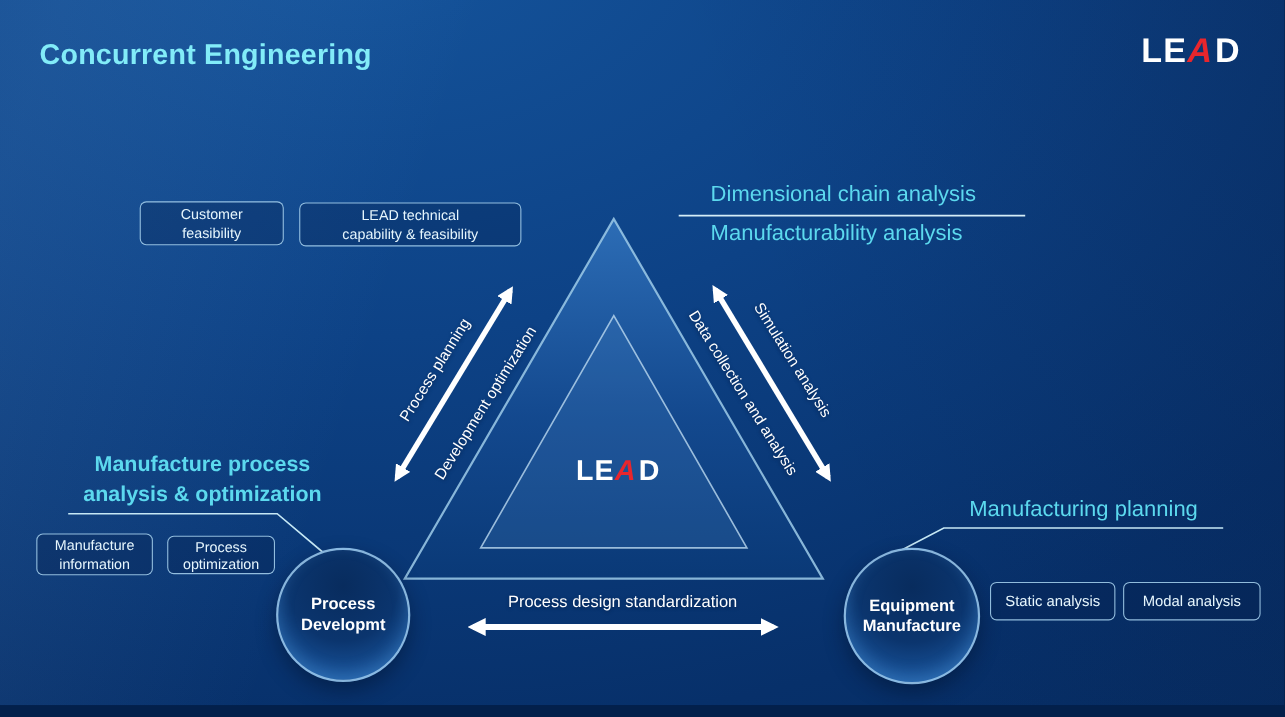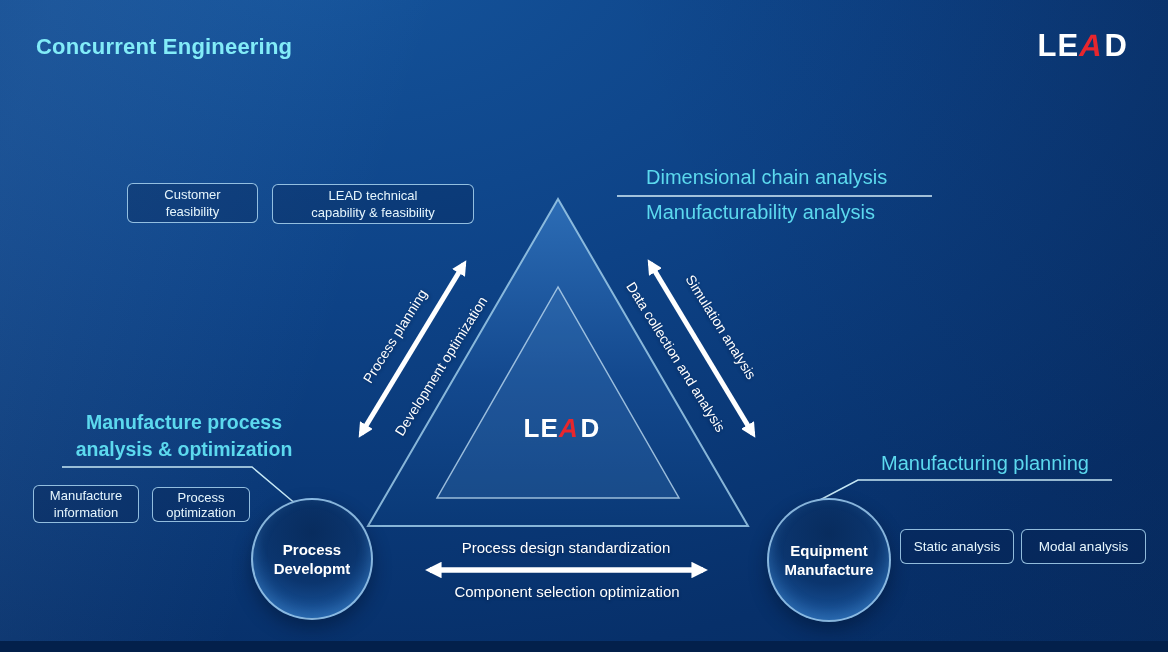--- a/index.html
+++ b/index.html
@@ -8,21 +8,21 @@
     font-family:"Liberation Sans",sans-serif;
     background:radial-gradient(130% 155% at 28% -12%, #15559d 0%, #0d4286 38%, #07306a 74%, #062a5d 100%);
   }
   .slide::before{
     content:"";position:absolute;inset:0;pointer-events:none;
     background:linear-gradient(108deg, rgba(145,195,245,0.10) 4%, rgba(145,195,245,0) 32%),
                linear-gradient(252deg, rgba(10,25,60,0.18) 0%, rgba(10,25,60,0) 40%);
   }
   .title{
     position:absolute;left:36px;top:34px;margin:0;
-    font-size:22px;font-weight:700;color:#82ecf8;letter-spacing:.2px;text-align:right;
+    font-size:26px;font-weight:700;color:#82ecf8;letter-spacing:.2px;text-align:right;
   }
   .logo{font-weight:800;color:#fff;letter-spacing:1px;white-space:nowrap;}
   .logo .logo-a{color:#e8262d;display:inline-block;transform:skewX(-12deg);margin:0 1px;}
   .logo-top{position:absolute;top:28px;right:40px;font-size:31px;}
   .center-logo{
     position:absolute;left:562px;top:428px;transform:translate(-50%,-50%);
     font-size:26px;
   }
   .overlay{position:absolute;left:0;top:0;}
   .node{
@@ -127,16 +127,15 @@
   <div class="box" style="left:1021px;top:529px;width:125px;height:35px;font-size:13.5px;text-align:center;">
     <span>Modal analysis</span>
   </div>
 
   <div class="edge-label" style="left:395px;top:336px;--r:-58deg;">Process planning</div>
   <div class="edge-label" style="left:441px;top:366px;--r:-58deg;">Development optimization</div>
   <div class="edge-label" style="left:721px;top:327px;--r:58deg;">Simulation analysis</div>
   <div class="edge-label" style="left:676px;top:357px;--r:58deg;">Data collection and analysis</div>
 
   <div class="h-label" style="left:566px;top:547px;">Process design standardization</div>
-  <div class="h-label" style="left:567px;top:591px;">Component selection optimization</div>
 
   <div class="bottom-strip"></div>
 </div>
 
 </body></html>

